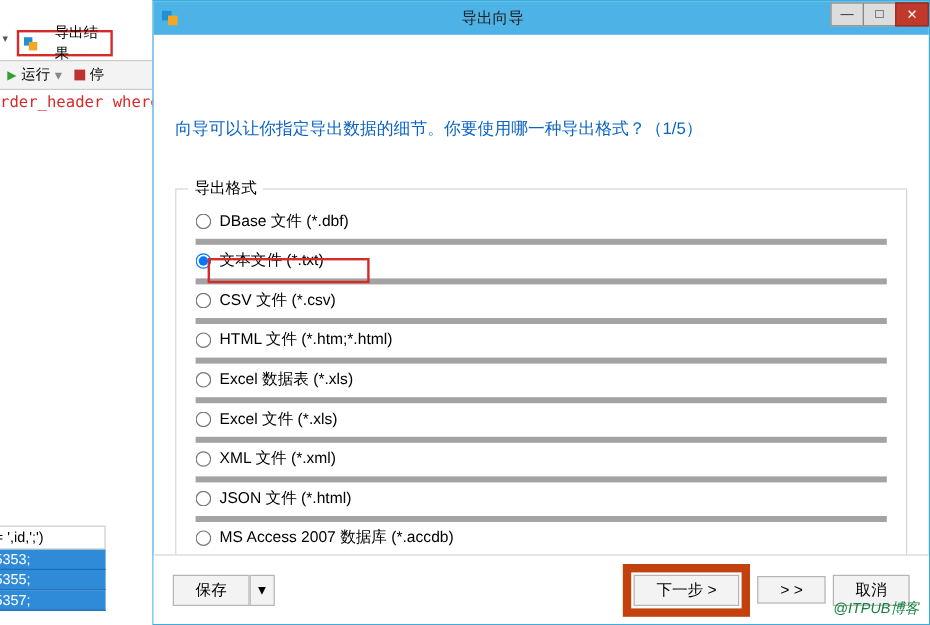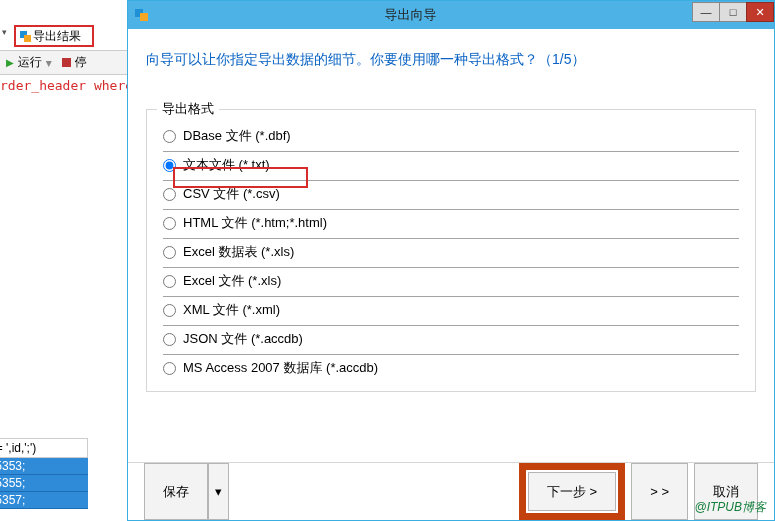--- a/index.html
+++ b/index.html
@@ -1,20 +1,20 @@
 <!DOCTYPE html>
 <html><head>
 <meta charset="utf-8">
 <style>
 * { box-sizing: border-box; margin: 0; padding: 0; font-family: "Microsoft YaHei", SimSun, Arial, sans-serif; }
 body { width: 775px; height: 521px; background: #fff; position: relative; overflow: hidden; font-size: 13px; }
 
 
 .bg-left { position: absolute; left: 0; top: 0; width: 127px; height: 521px; }
-.tab-sel { position: absolute; left: 14px; top: 25px; width: 80px; height: 22px; border: 2px solid #d62b2b; padding-left: 3px; display: flex; align-items: center; gap: 0; font-size: 12px; }
+.tab-sel { position: absolute; left: 14px; top: 25px; width: 80px; height: 22px; border: 2px solid #d62b2b; padding-left: 3px; display: flex; align-items: center; gap: 13px; font-size: 12px; }
 .tab-icon { width: 14px; height: 14px; display: inline-block; position: relative; }
 .tab-icon::before { content:""; position:absolute; left:1px; top:2px; width:7px; height:7px; background:#1f90d6; }
 .tab-icon::after { content:""; position:absolute; left:5px; top:6px; width:7px; height:7px; background:#f5a623; }
 .toolbar-left { position: absolute; left: 0; top: 50px; width: 127px; height: 25px; border-top: 1px solid #ccc; border-bottom: 1px solid #ccc; background: #f3f3f3; display:flex; align-items:center; font-size:12px; gap:4px; padding-left:6px; }
 .play { color:#2fa02f; font-size:10px; }
 .stop { width:9px; height:9px; background:#b33; display:inline-block; margin-left:6px;}
 .code-frag { position:absolute; left:0; top:78px; font-family: Consolas, monospace; font-size:13px; color:#d62b2b; white-space:nowrap; }
 .result-list { position:absolute; left:-22px; top:438px; width:110px; font-family: Consolas, monospace; font-size:12px; }
 .result-head { border:1px solid #ccc; background:#fff; padding:2px 4px; font-size:12px; white-space:nowrap; }
 .result-row { background:#2f8ad8; color:#fff; padding:1px 4px; border-bottom:1px solid #1c6db3; }
@@ -24,28 +24,28 @@
 .wiz { position:absolute; left:127px; top:0; width:648px; height:521px; border:1px solid #3aaee0; background:#fff; }
 .titlebar { height:28px; background:#4db3e6; display:flex; align-items:center; color:#222; }
 .titlebar .icon { width:28px; height:28px; display:flex; align-items:center; justify-content:center; }
 .titlebar .icon span { display:inline-block; width:14px; height:14px; position:relative; }
 .titlebar .icon span::before{content:"";position:absolute;left:0;top:1px;width:8px;height:8px;background:#1f90d6;}
 .titlebar .icon span::after{content:"";position:absolute;left:5px;top:5px;width:8px;height:8px;background:#f5a623;}
 .titlebar .title { flex:1; text-align:center; font-size:13px; margin-left:-28px; }
 .winctl { display:flex; height:20px; margin-top:-6px;}
 .winbtn { width:28px; height:20px; border:1px solid #888; background:#ddd; display:flex; align-items:center; justify-content:center; font-size:11px; margin-left:-1px;}
 .winbtn.close { background:#c0392b; color:#fff; border-color:#8e2b21;}
-.instruct { color:#0a63c4; font-size:14px; padding: 22px 0 0 18px;}
+.instruct { color:#0a63c4; font-size:14px; padding: 22px 0 0 18px; margin-top: 48px;}
 .fieldset { border:1px solid #d6d6d6; margin:40px 18px 0 18px; position:relative; padding: 13px 16px 8px 16px;}
 .fieldset .legend { position:absolute; top:-10px; left:10px; background:#fff; padding:0 5px; font-size:13px; }
-.opt { display:flex; align-items:center; gap:7px; padding:4px 0 6px 0; border-bottom:1px solid #a3a3a3; font-size:13px;}
+.opt { display:flex; align-items:center; gap:7px; padding:4px 0 6px 0; border-bottom:5px solid #a3a3a3; font-size:13px;}
 .opt:last-child { border-bottom:none; }
 .opt input { width:13px; height:13px; }
 .opt-hi { position:absolute; left:26px; top:57px; width:135px; height:21px; border:2px solid #d62b2b; pointer-events:none;}
-.footer { position:absolute; left:0; bottom:0; width:100%; height:58px; border-top:1px solid #d6d6d6; background:#fff; display:flex; padding:0 16px; gap:6px;}
+.footer { position:absolute; left:0; bottom:0; width:100%; height:58px; border-top:1px solid #d6d6d6; background:#fff; display:flex; align-items:center; padding:0 16px; gap:6px;}
 .btn { background:#f3f3f3; border:1px solid #b5b5b5; padding:3px 18px; font-size:13px; cursor:pointer;}
 .savewrap { display:flex;}
 .savewrap .drop { padding:3px 6px; }
 .spacer { flex:1; }
 .next-hi { border:7px solid #c2410c; padding:2px; display:flex;}
 .watermark { position:absolute; right:8px; bottom:4px; color:#15803d; font-size:12px; font-style:italic; pointer-events:none;}
 </style>
 </head>
 <body>
 
@@ -112,21 +112,21 @@
         <label class="opt">
           <input type="radio" name="fmt" style="">
           <span>Excel 文件 (*.xls)</span>
         </label>
         <label class="opt">
           <input type="radio" name="fmt" style="">
           <span>XML 文件 (*.xml)</span>
         </label>
         <label class="opt">
           <input type="radio" name="fmt" style="">
-          <span>JSON 文件 (*.accdb)</span>
+          <span>JSON 文件 (*.html)</span>
         </label>
         <label class="opt">
           <input type="radio" name="fmt" style="">
           <span>MS Access 2007 数据库 (*.accdb)</span>
         </label>
       </div>
     <div class="opt-hi"></div>
   </div>
 
   <div class="footer">

